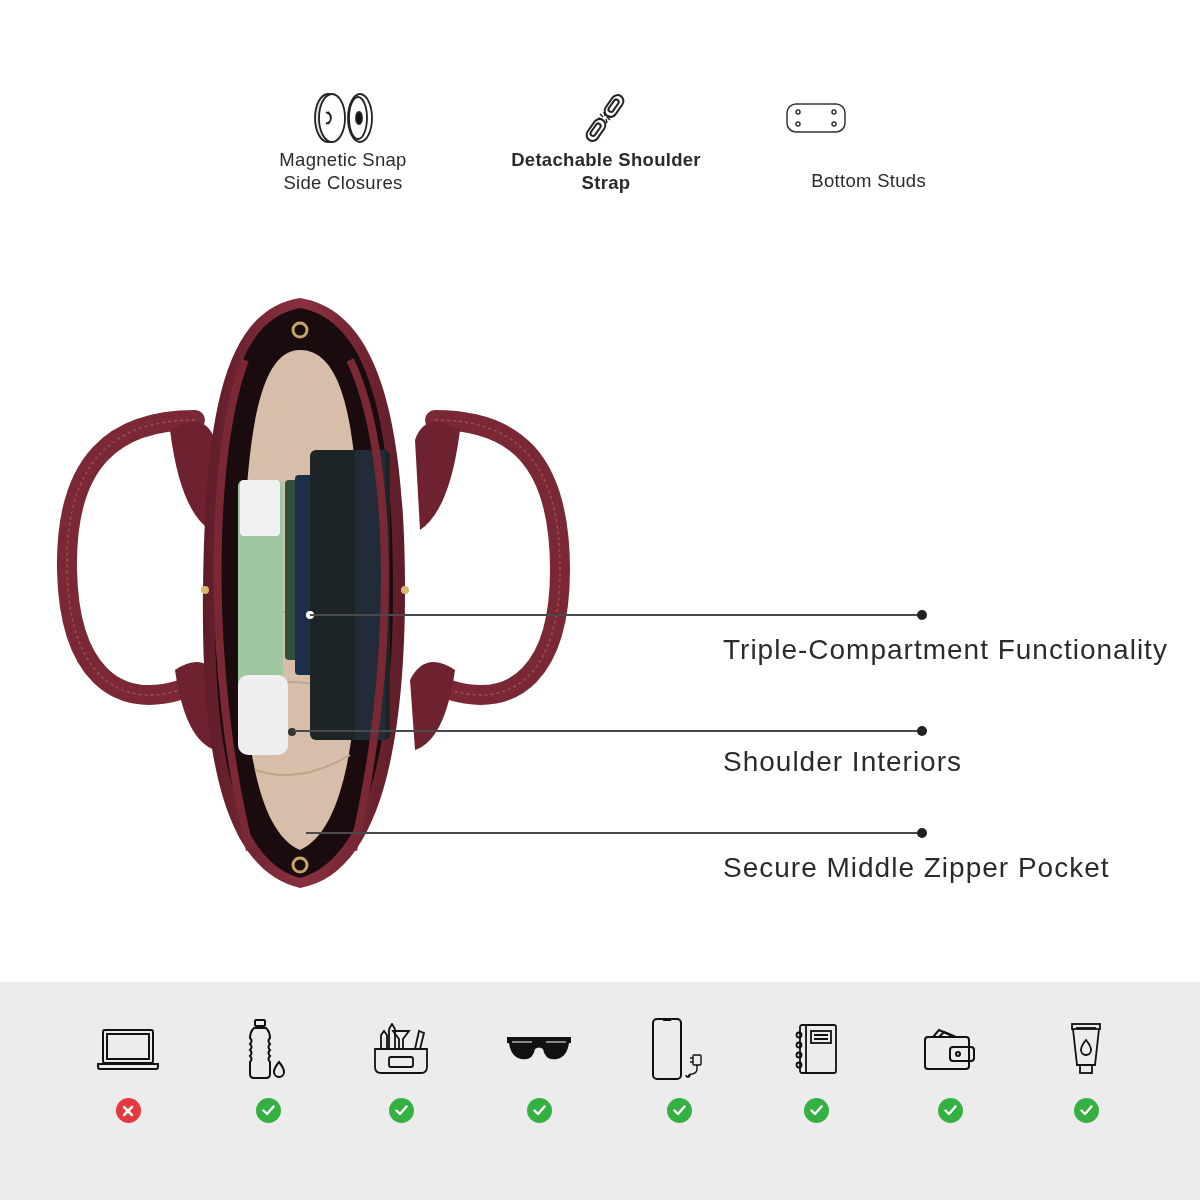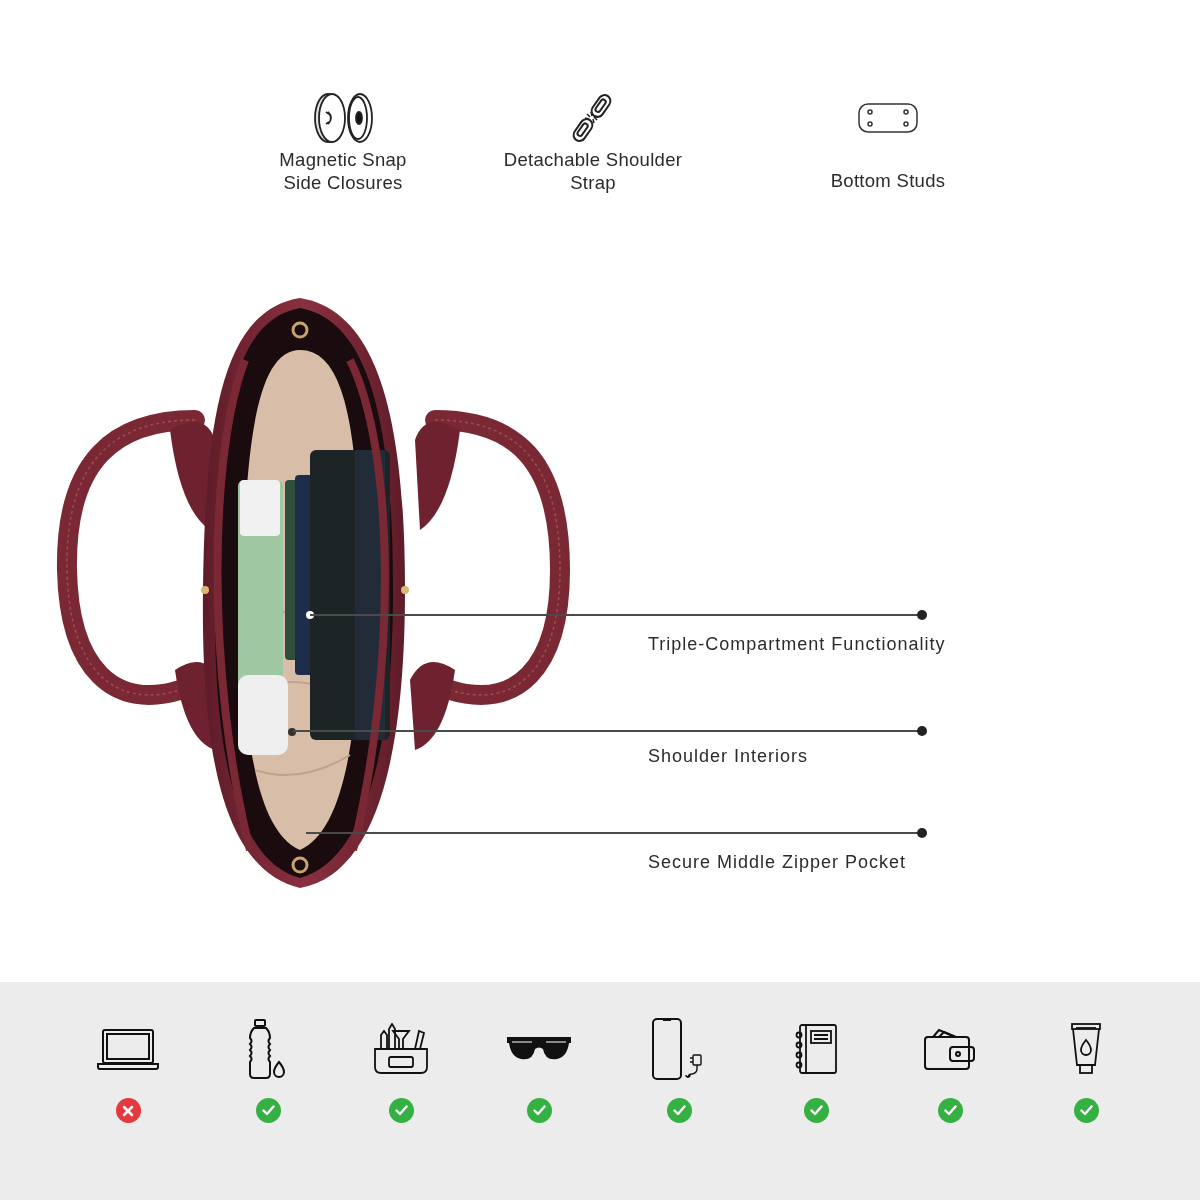--- a/index.html
+++ b/index.html
@@ -4,29 +4,29 @@
 <style>
   html, body { margin: 0; padding: 0; }
   body {
     width: 1200px; height: 1200px; position: relative; overflow: hidden;
     background: #ffffff; font-family: "Liberation Sans", "DejaVu Sans", sans-serif; color: #2a2a2a;
   }
   .feature { position: absolute; top: 88px; text-align: center; width: 220px; }
   .feature .ficon { height: 60px; display: flex; align-items: center; justify-content: center; }
   .feature .flabel { font-size: 18.5px; line-height: 23px; letter-spacing: 0.3px; color: #2b2b2b; white-space: pre-line; }
   #feat-0 { left: 233px; }
-  #feat-1 { left: 483px; }
-  #feat-2 { left: 778px; }
+  #feat-1 { left: 496px; font-weight: bold; }
+  #feat-2 { left: 706px; text-align: right; }
   #feat-2 .flabel { margin-top: 21px; }
 
   .bag { position: absolute; left: 55px; top: 290px; width: 520px; height: 610px; }
 
   .callout-line { position: absolute; height: 2px; background: #4a4a4a; }
   .callout-dot { position: absolute; width: 10px; height: 10px; border-radius: 50%; background: #222; }
-  .callout-label { position: absolute; left: 648px; font-size: 18px; letter-spacing: 1px; color: #2b2b2b; white-space: nowrap; }
+  .callout-label { position: absolute; left: 723px; font-size: 28px; letter-spacing: 1px; color: #2b2b2b; white-space: nowrap; }
 
   .band { position: absolute; left: 0; top: 982px; width: 1200px; height: 218px; background: #ebeceb; }
   .item { position: absolute; top: 1016px; width: 100px; margin-left: -50px; text-align: center; }
   .item .iicon { height: 66px; display: flex; align-items: center; justify-content: center; }
   .item .badge { margin: 16px auto 0; width: 25px; height: 25px; border-radius: 50%; display: flex; align-items: center; justify-content: center; }
   .badge.yes { background: #35b043; }
   .badge.no { background: #e5383f; }
 </style>
 </head>
 <body>

